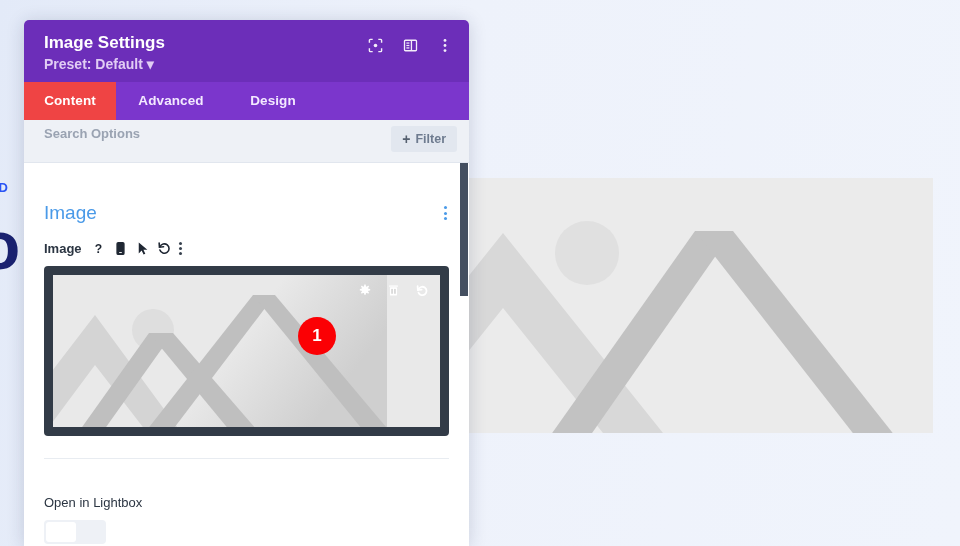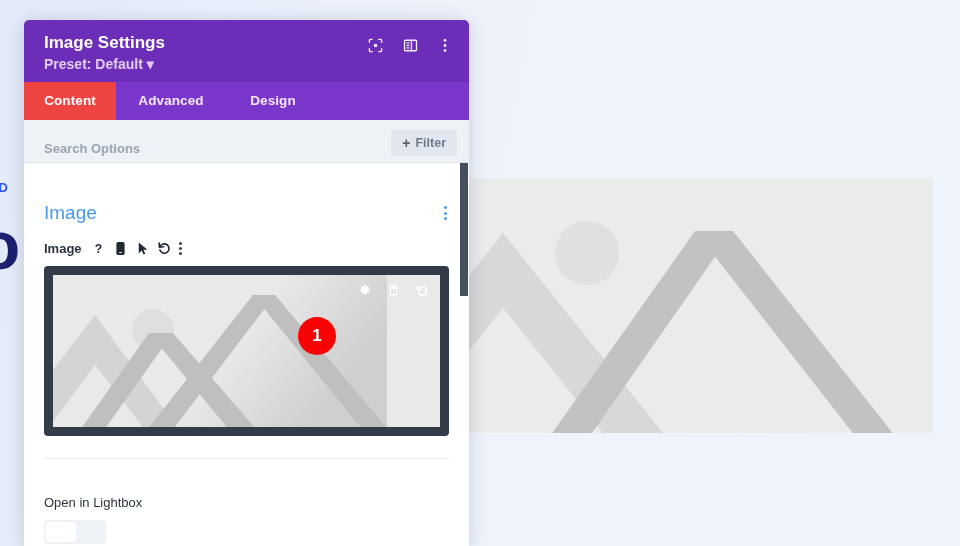--- a/index.html
+++ b/index.html
@@ -129,21 +129,21 @@
     background: #ef4444;
     color: #ffffff;
   }
   #tab-content { width: 92px; }
   #tab-design  { width: 94px; }
   #tab-advanced{ width: 110px; }
 
   
   #search-bar {
     display: flex;
-    align-items: flex-end;
+    align-items: flex-start;
     justify-content: space-between;
     background: #eef1f6;
     border-bottom: 1px solid #e1e6ee;
     padding: 6px 12px 6px 20px;
     flex: 0 0 auto;
     height: 30px;
     box-sizing: content-box;
   }
   #search-input {
     border: none;

